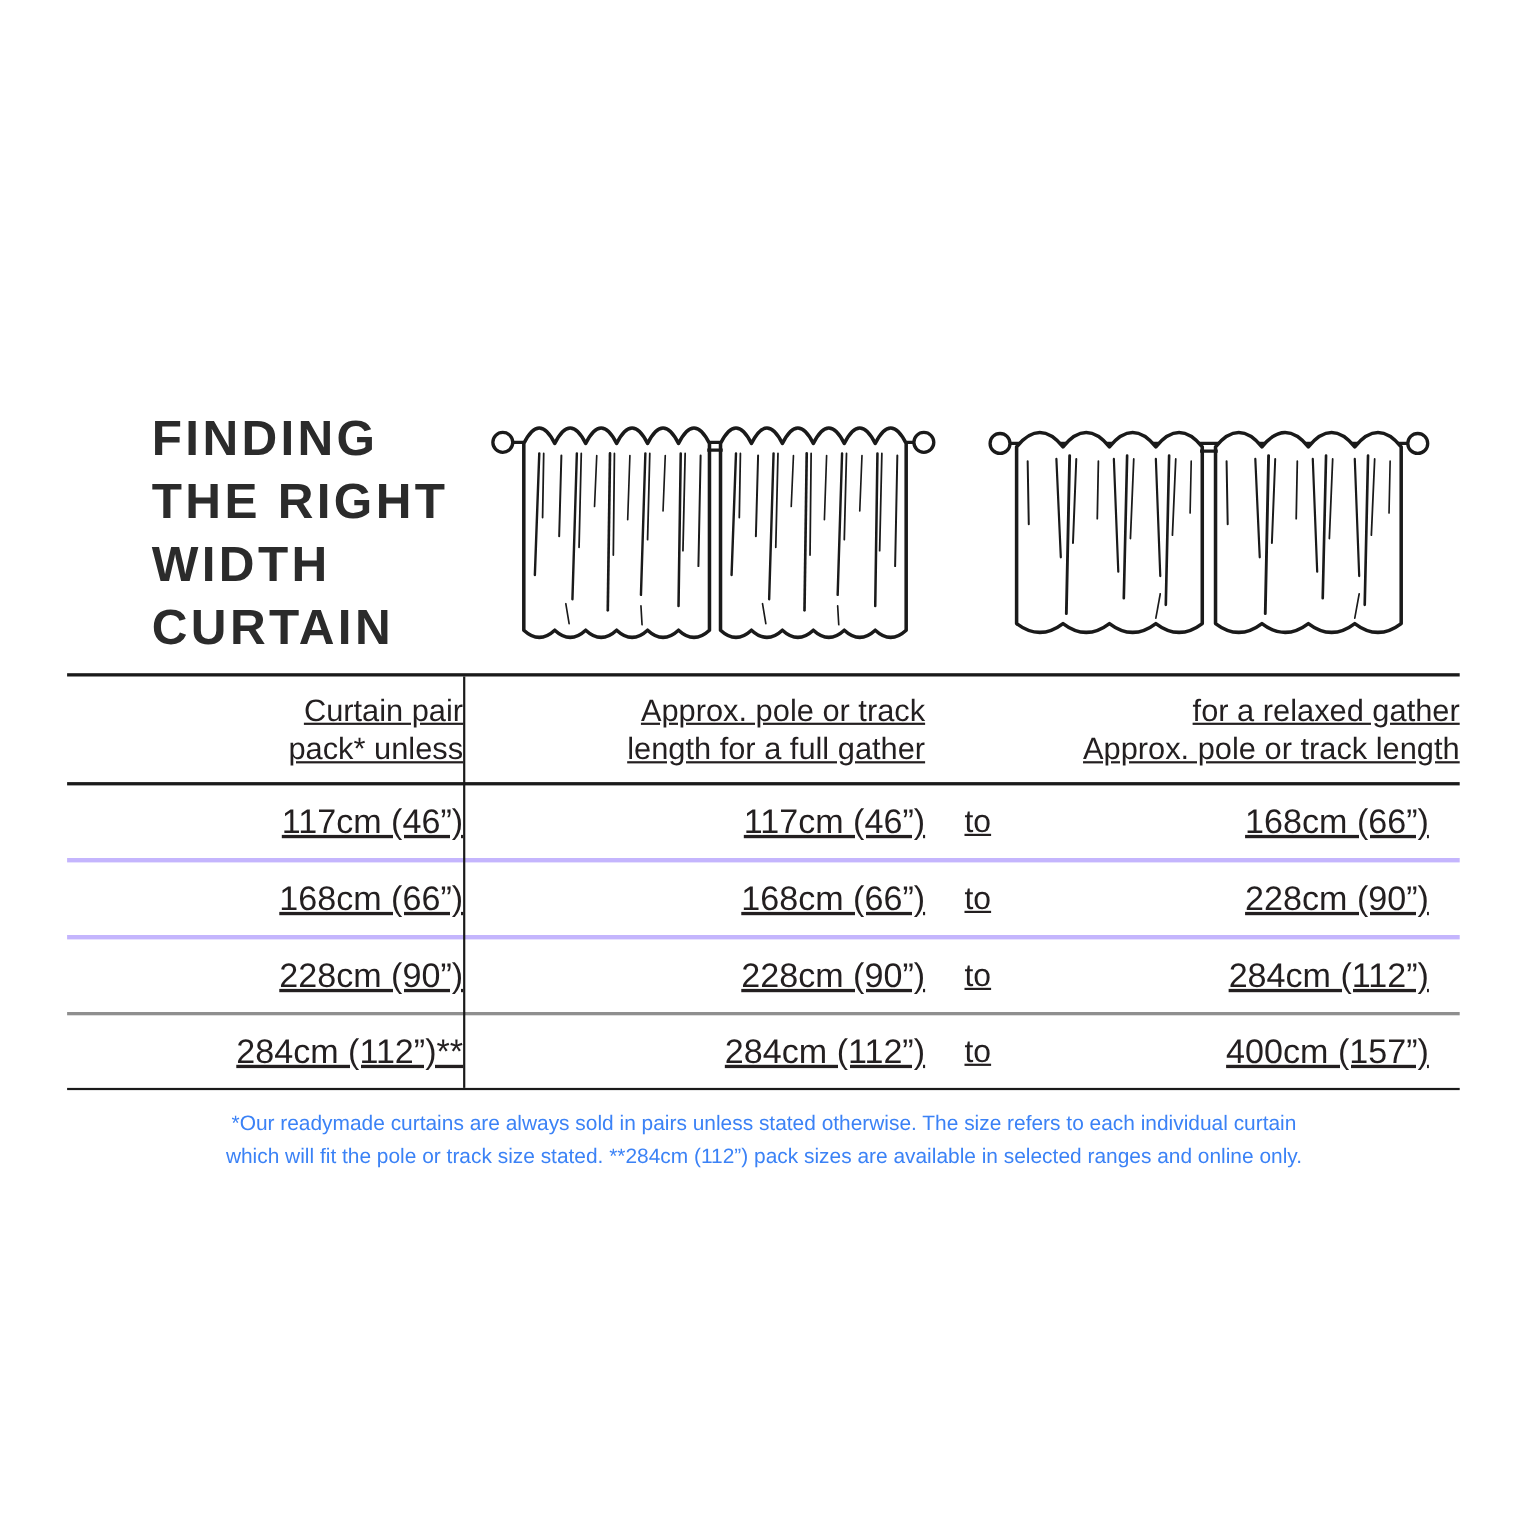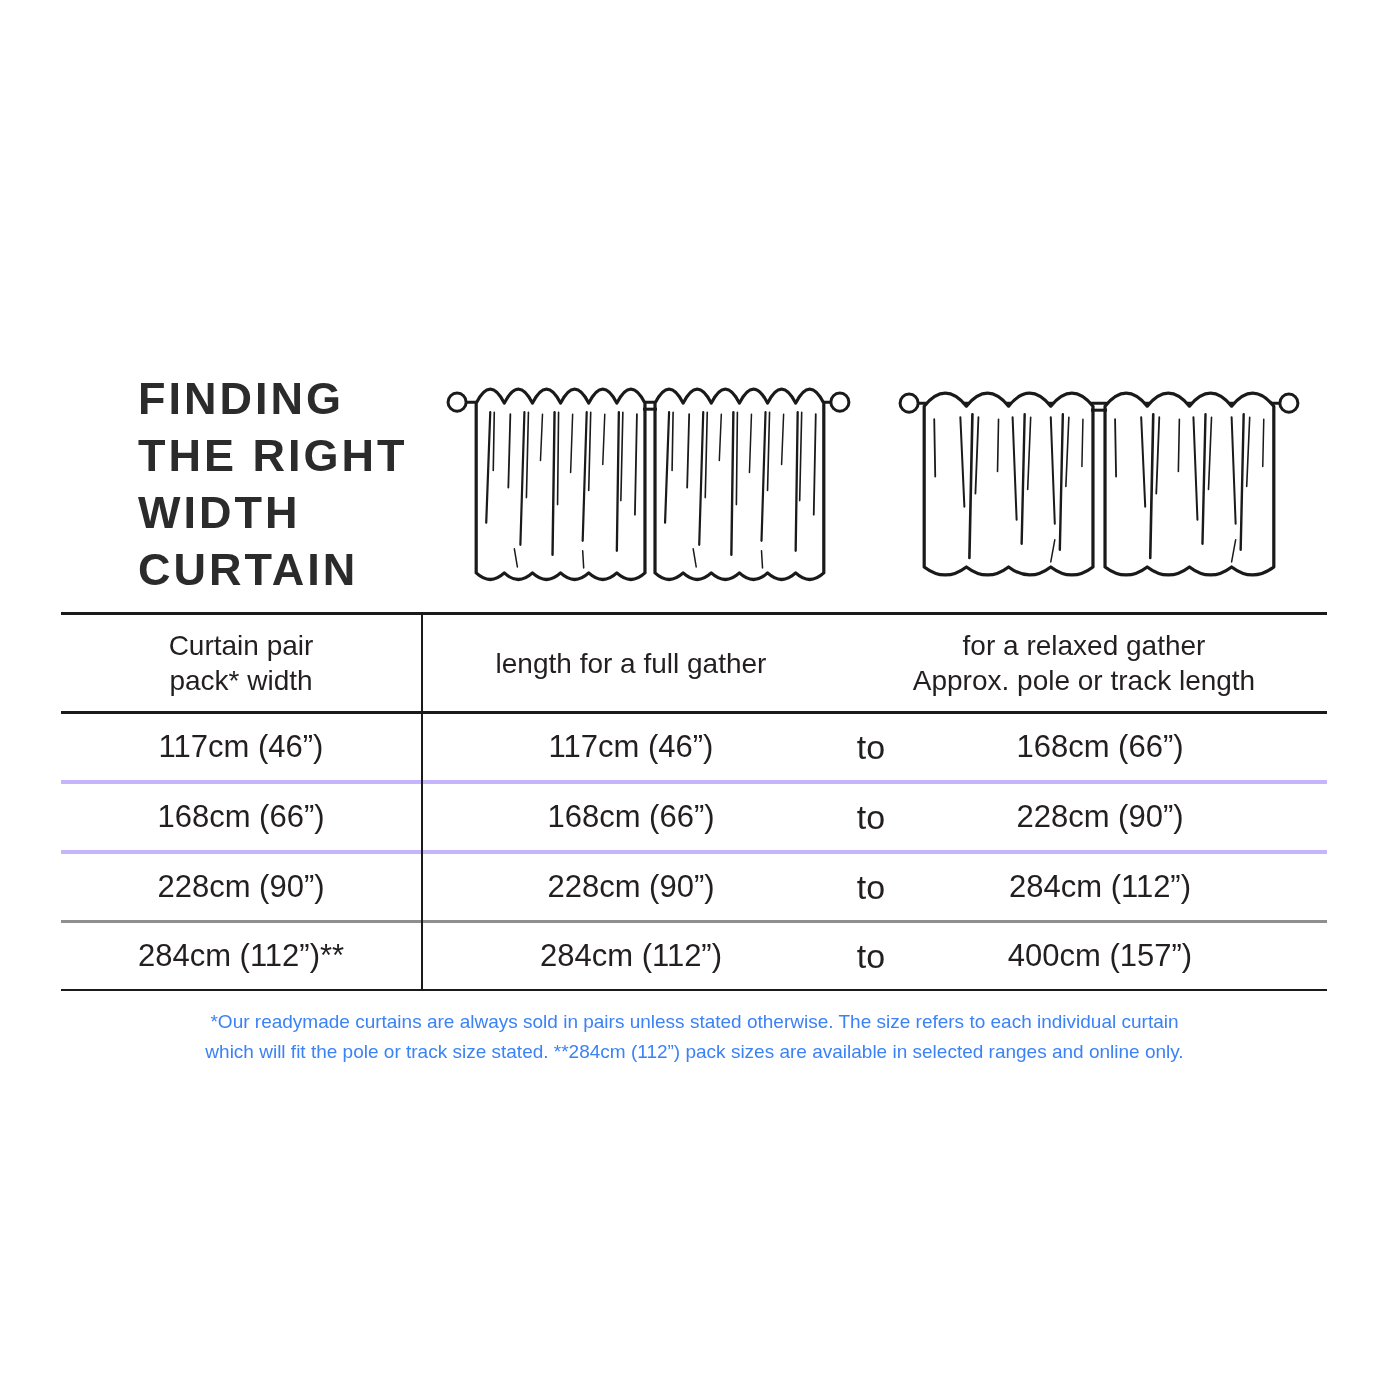--- a/index.html
+++ b/index.html
@@ -43,41 +43,41 @@
     border-bottom: 2px solid #1a1a1a;
   }
   .vline {
     position: absolute;
     left: 360px;
     top: 0;
     bottom: 0;
     width: 2px;
     background: #1a1a1a;
   }
-  .trow { text-align: center; }
+  .trow { text-align: right; text-decoration: underline; }
   .thead {
     display: grid;
     grid-template-columns: 360px 420px 486px;
     height: 96px;
     align-items: center;
     border-bottom: 3px solid #1a1a1a;
     font-size: 28px;
     line-height: 35px;
   }
   .tdata {
     display: grid;
     grid-template-columns: 360px 420px 60px 426px;
     height: 66px;
     align-items: center;
     font-size: 31px;
   }
   .tdata.r1, .tdata.r2 { border-bottom: 4px solid #c4b5fd; }
   .tdata.r3 { border-bottom: 3px solid #8f8f8f; }
   .cell-relaxed { padding-right: 28px; }
-  .cell-to { font-size: 34px; }
+  .cell-to { font-size: 29px; }
 
   
   .footnote {
     position: absolute;
     left: 0;
     top: 1007px;
     width: 1389px;
     text-align: center;
     font-size: 19px;
     line-height: 30px;
@@ -161,23 +161,24 @@
     <use href="#gB" x="180"></use>
     <line class="pole" x1="192" y1="39" x2="208" y2="39" stroke-width="2.5"></line>
   </svg>
 
   <div class="size-table">
     <div class="vline"></div>
 
     <div class="trow thead">
       <div class="cell">
         <div>Curtain pair</div>
-        <div>pack* width</div>
+        <div>pack* unless</div>
       </div>
       <div class="cell">
+        <div>Approx. pole or track</div>
         <div>length for a full gather</div>
       </div>
       <div class="cell">
         <div>for a relaxed gather</div>
         <div>Approx. pole or track length</div>
       </div>
     </div>
 
     <div class="trow tdata r1">
       <div class="cell">117cm (46”)</div>

